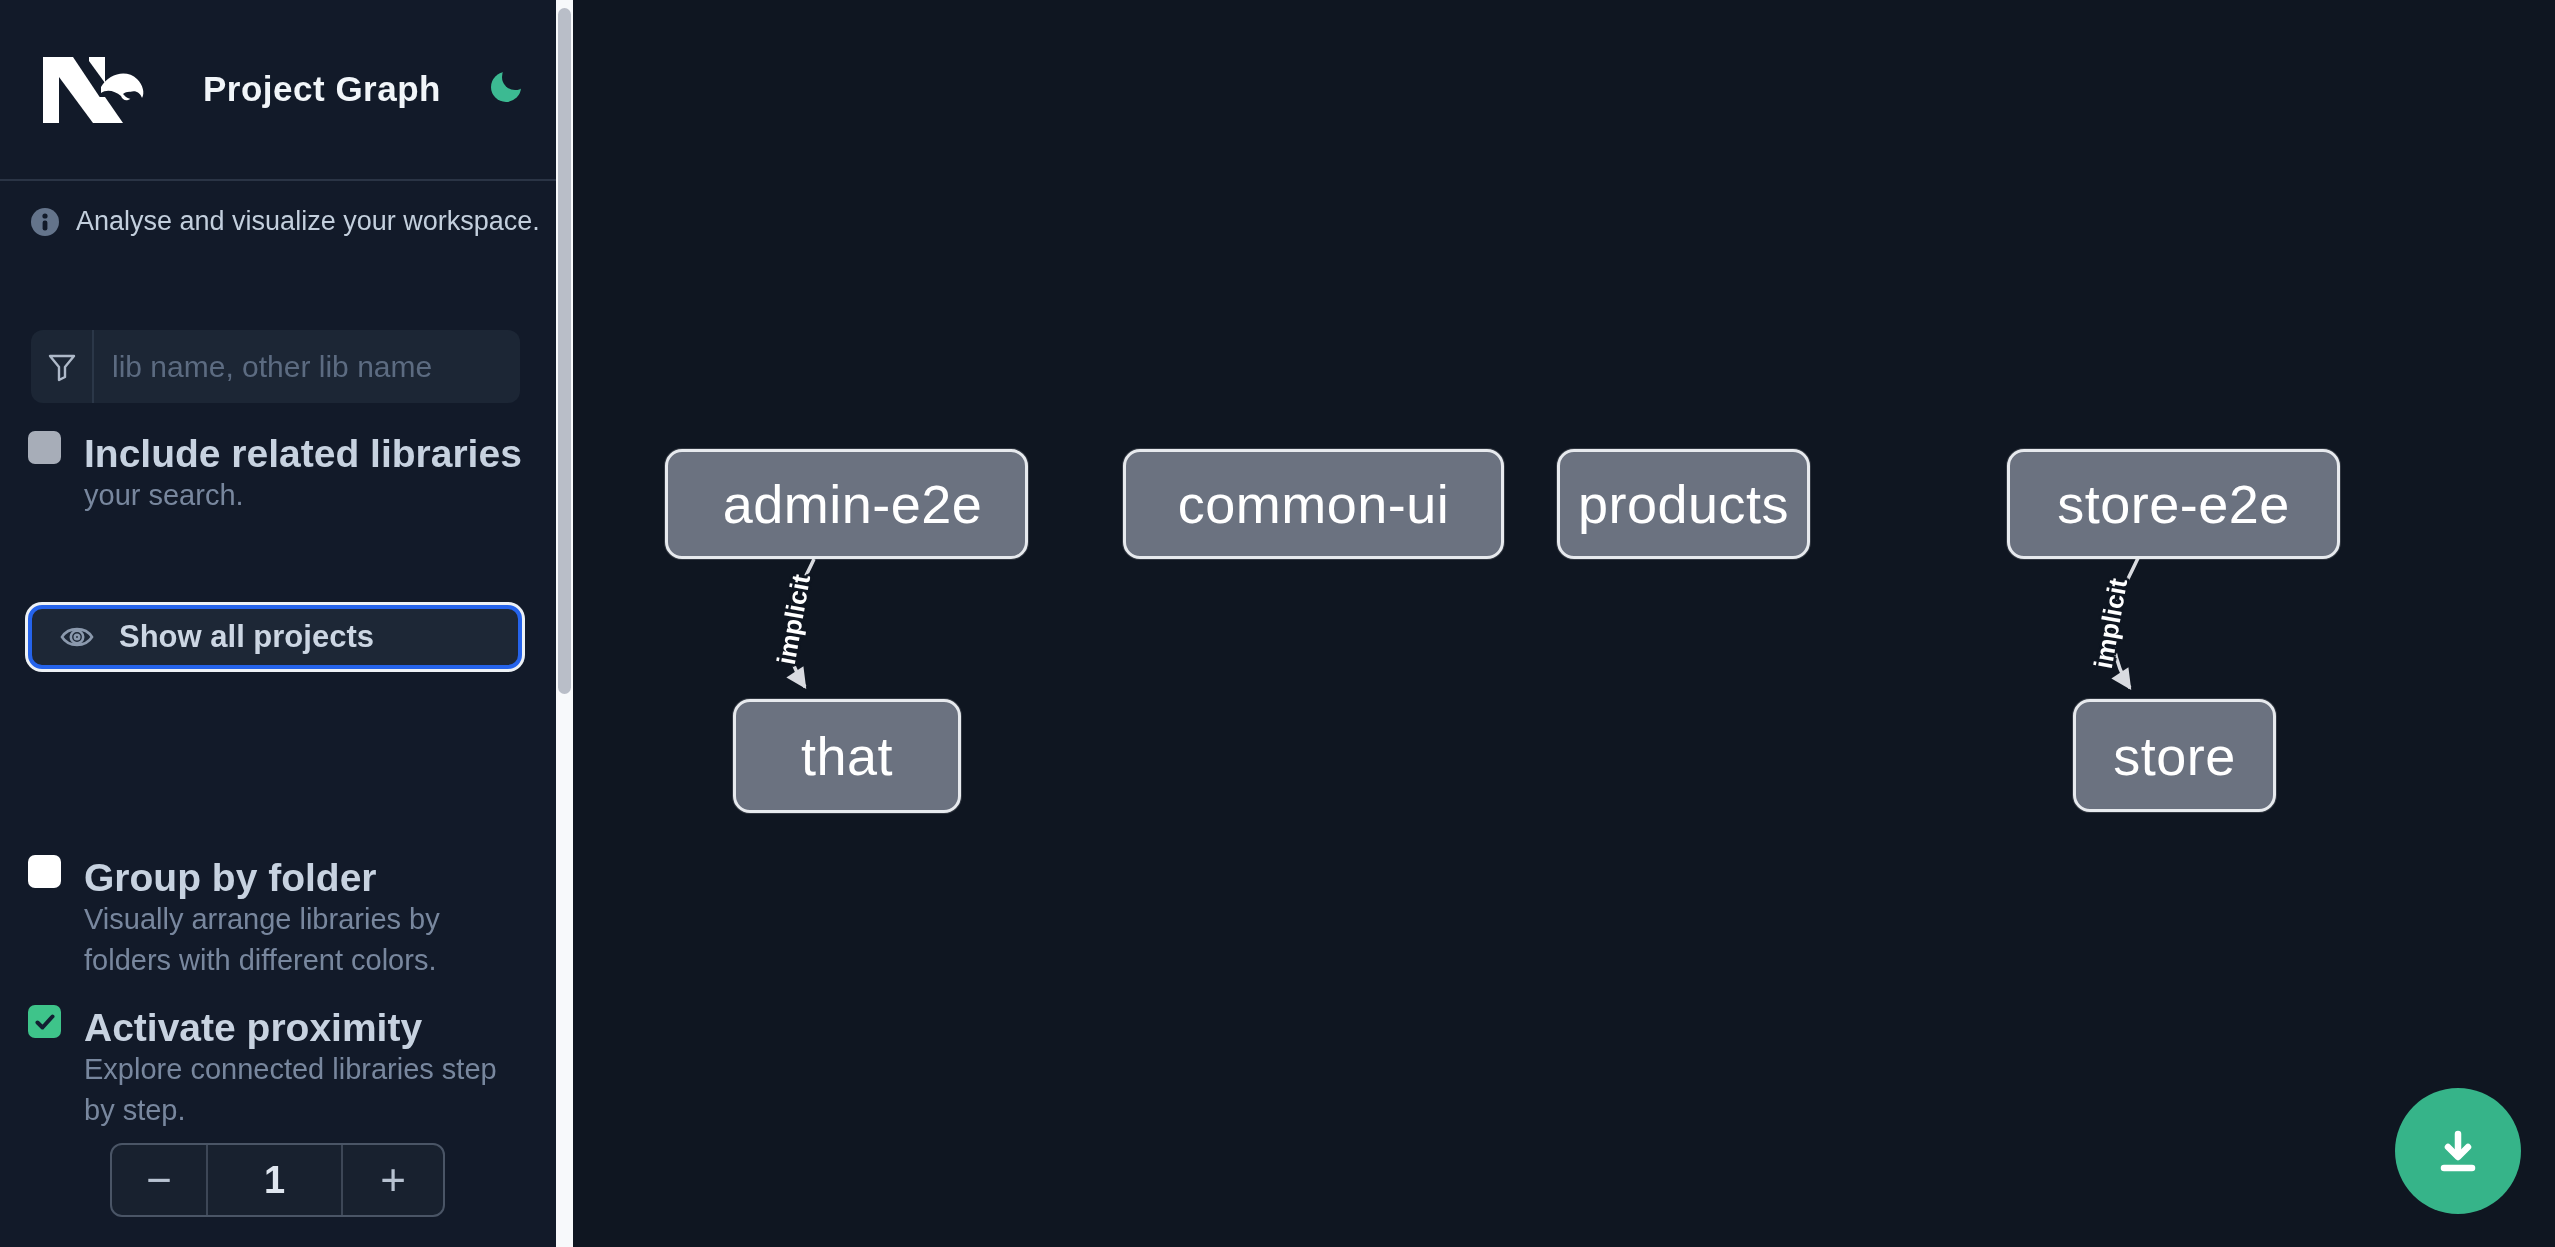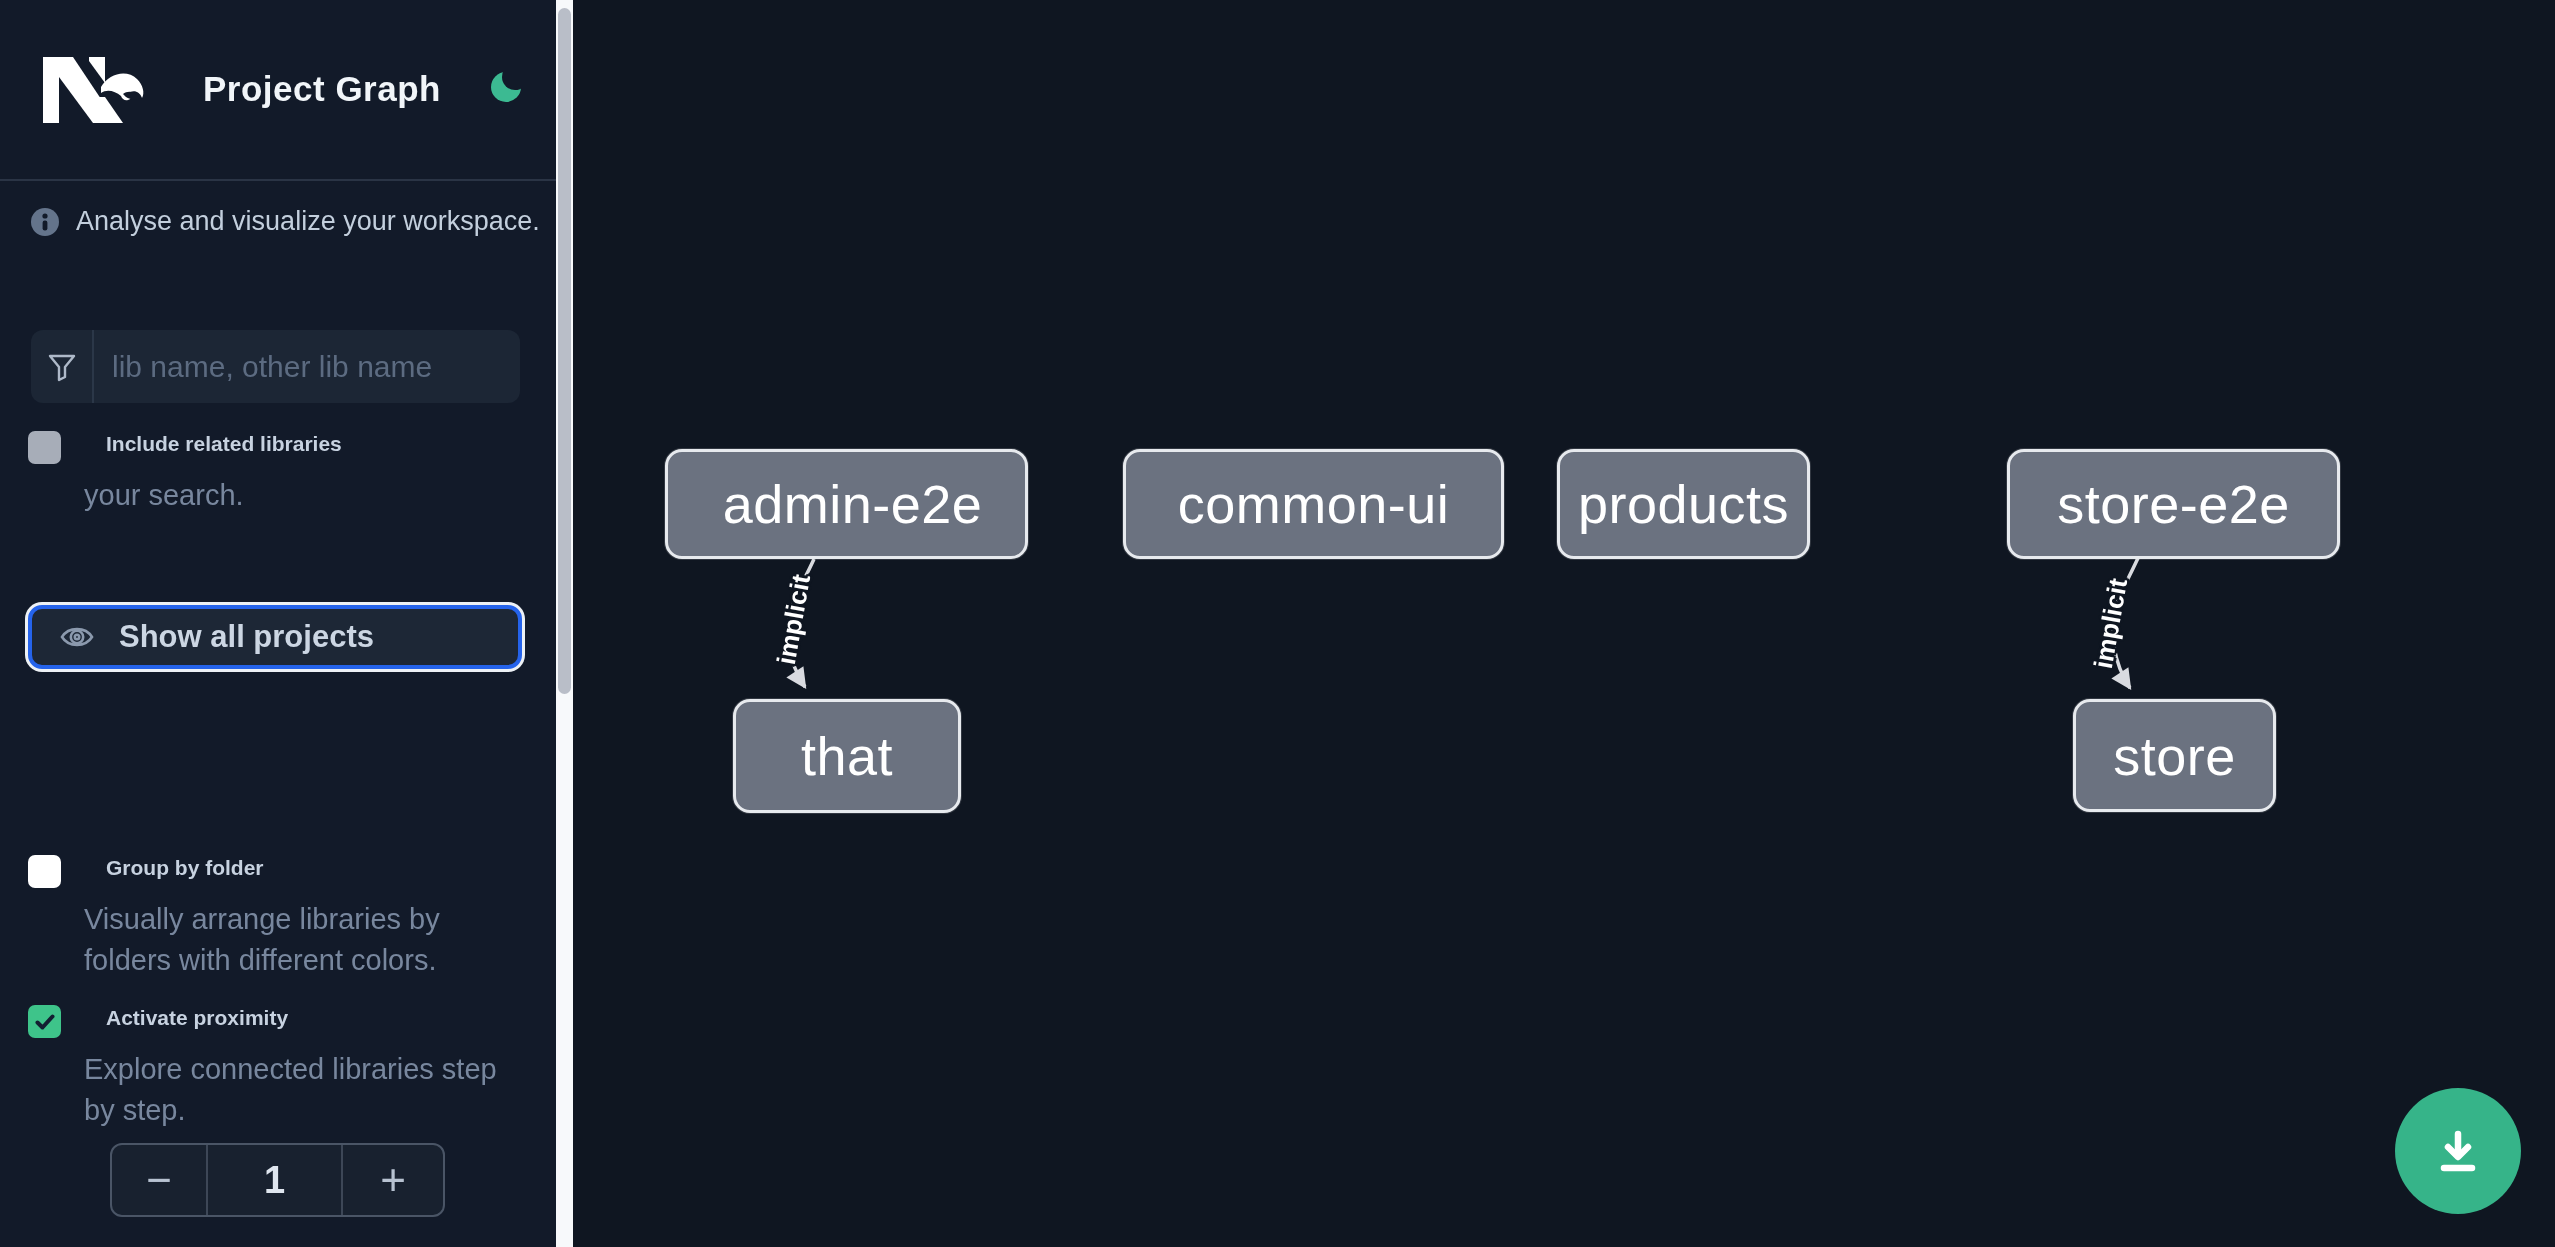--- a/index.html
+++ b/index.html
@@ -37,21 +37,21 @@
     font-family:"Liberation Sans", sans-serif;
     font-size:30px; color:#cbd5e1; padding:0 18px;
   }
   .search-input::placeholder{ color:#5c6b81; opacity:1; }
 
   .opt{ position:absolute; left:28px; width:500px; }
   .opt .box{ position:absolute; left:0; top:0; width:33px; height:33px; border-radius:7px; }
   .opt .box.gray{ background:#a7adb8; }
   .opt .box.white{ background:#ffffff; }
   .opt .box.green{ background:#3ec48a; display:flex; align-items:center; justify-content:center; }
-  .opt .olabel{ position:absolute; left:56px; top:1px; font-size:21px; font-weight:700; color:#c7d2e0; white-space:nowrap;margin-left:22px; }
+  .opt .olabel{ position:absolute; left:56px; top:1px; font-size:39px; font-weight:700; color:#c7d2e0; white-space:nowrap; }
   .opt .odesc{ position:absolute; left:56px; top:44px; font-size:29px; line-height:41px; color:#78879e; }
 
   .sb-btn{
     position:absolute; left:28px; width:494px; height:64px; border-radius:14px;
     display:flex; align-items:center; cursor:pointer; text-align:left;
     font-family:"Liberation Sans", sans-serif;
   }
   .sb-btn .blabel{ font-size:31px; font-weight:700; }
   #show-all-btn{
     top:605px; background:#1d2736; border:4px solid #2563eb;

